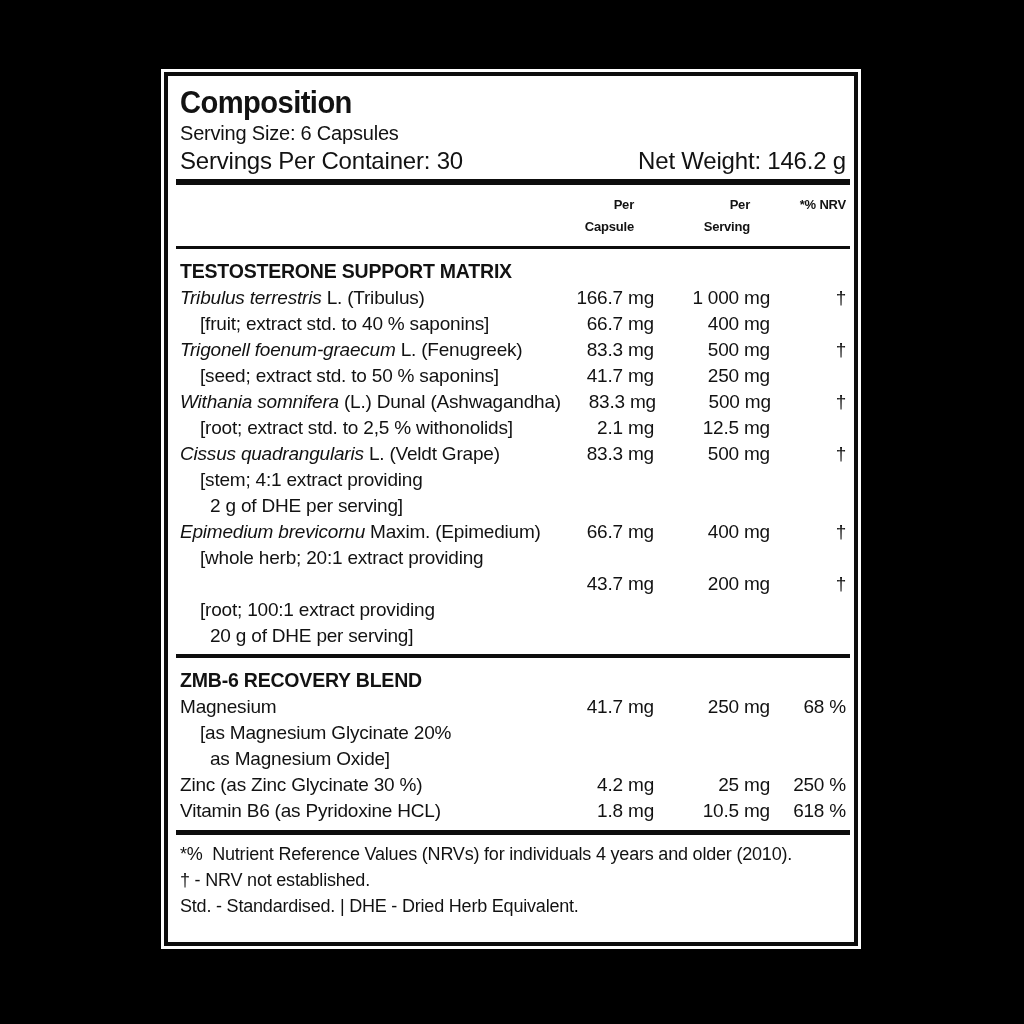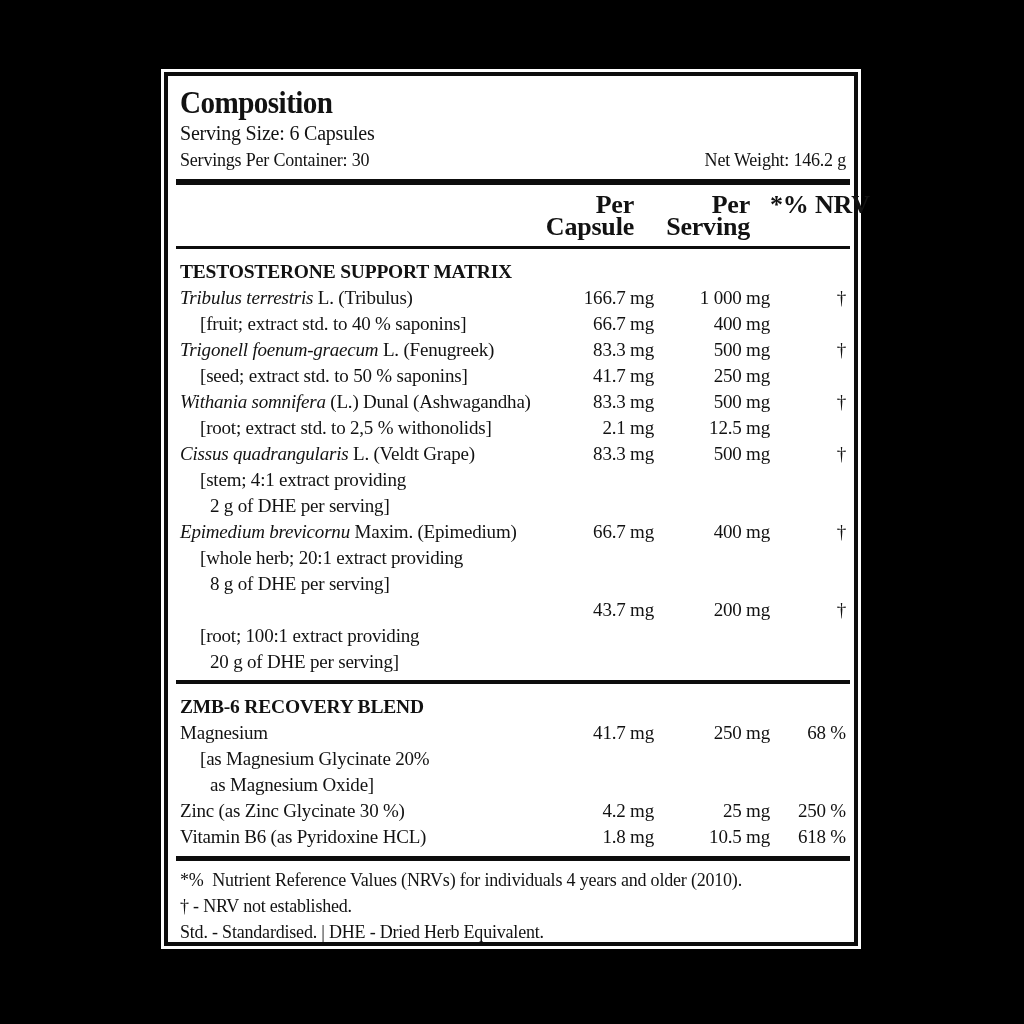--- a/index.html
+++ b/index.html
@@ -1,38 +1,38 @@
 <!DOCTYPE html>
 <html><head>
 <meta charset="utf-8">
 <style>
   html,body{margin:0;padding:0;background:#000;}
   .stage{
     position:relative;width:1024px;height:1024px;background:#000;overflow:hidden;
-    font-family:Liberation Serif, serif;color:#121212;
+    font-family:Liberation Sans, sans-serif;color:#121212;
     letter-spacing:-0.2px;
   }
   .panel{
     position:absolute;left:164px;top:72px;width:694px;height:874px;
     background:#fff;border:4px solid #0d0d0d;box-sizing:border-box;
     box-shadow:0 0 0 3px #fff;
     padding:10px 8px 10px 12px;
   }
   .title{
     font-size:31px;font-weight:700;line-height:34px;letter-spacing:-0.6px;
     transform:scaleX(.94);transform-origin:left;
   }
   .sub{font-size:20px;line-height:27px;}
-  .sub-row{display:flex;justify-content:space-between;font-size:18px;line-height:27px;}
+  .sub-row{display:flex;justify-content:space-between;font-size:24px;line-height:27px;}
   .rule{background:#0d0d0d;margin-left:-4px;margin-right:-4px;}
   .rule.thick{height:6px;margin-top:5px;margin-bottom:3px;}
   .rule.thin{height:3px;margin-top:2px;margin-bottom:4px;}
   .rule.mid{height:4px;margin-top:5px;margin-bottom:3px;}
   .rule.foot{height:5px;margin-top:6px;margin-bottom:6px;}
-  .colhead{display:flex;font-weight:700;font-size:26px;line-height:22px;padding:6px 0 6px 0;}
+  .colhead{display:flex;font-weight:700;font-size:13px;line-height:22px;padding:6px 0 6px 0;}
   .colhead .c{text-align:right;white-space:nowrap;}
   .colhead .c span{display:block;}
   .c-name{flex:1;}
   .c-cap{width:96px;}
   .c-serv{width:116px;}
   .c-nrv{width:76px;margin-left:20px;}
   .row{display:flex;font-size:19px;line-height:26px;justify-content:flex-end;}
   .row .cell{white-space:nowrap;}
   .cell.name{flex:1;text-align:left;overflow:visible;}
   .cell.cap{width:96px;text-align:right;}
@@ -138,26 +138,20 @@
           <div class="cell serv">400 mg</div>
           <div class="cell nrv">†</div>
         </div>
         <div class="row">
           <div class="cell name indent-1">[whole herb; 20:1 extract providing</div>
           <div class="cell cap"></div>
           <div class="cell serv"></div>
           <div class="cell nrv"></div>
         </div>
         <div class="row">
-          <div class="cell name indent-2">8 g of DHE per serving]</div>
-          <div class="cell cap"></div>
-          <div class="cell serv"></div>
-          <div class="cell nrv"></div>
-        </div>
-        <div class="row">
           <div class="cell cap">43.7 mg</div>
           <div class="cell serv">200 mg</div>
           <div class="cell nrv">†</div>
         </div>
         <div class="row">
           <div class="cell name indent-1">[root; 100:1 extract providing</div>
           <div class="cell cap"></div>
           <div class="cell serv"></div>
           <div class="cell nrv"></div>
         </div>

